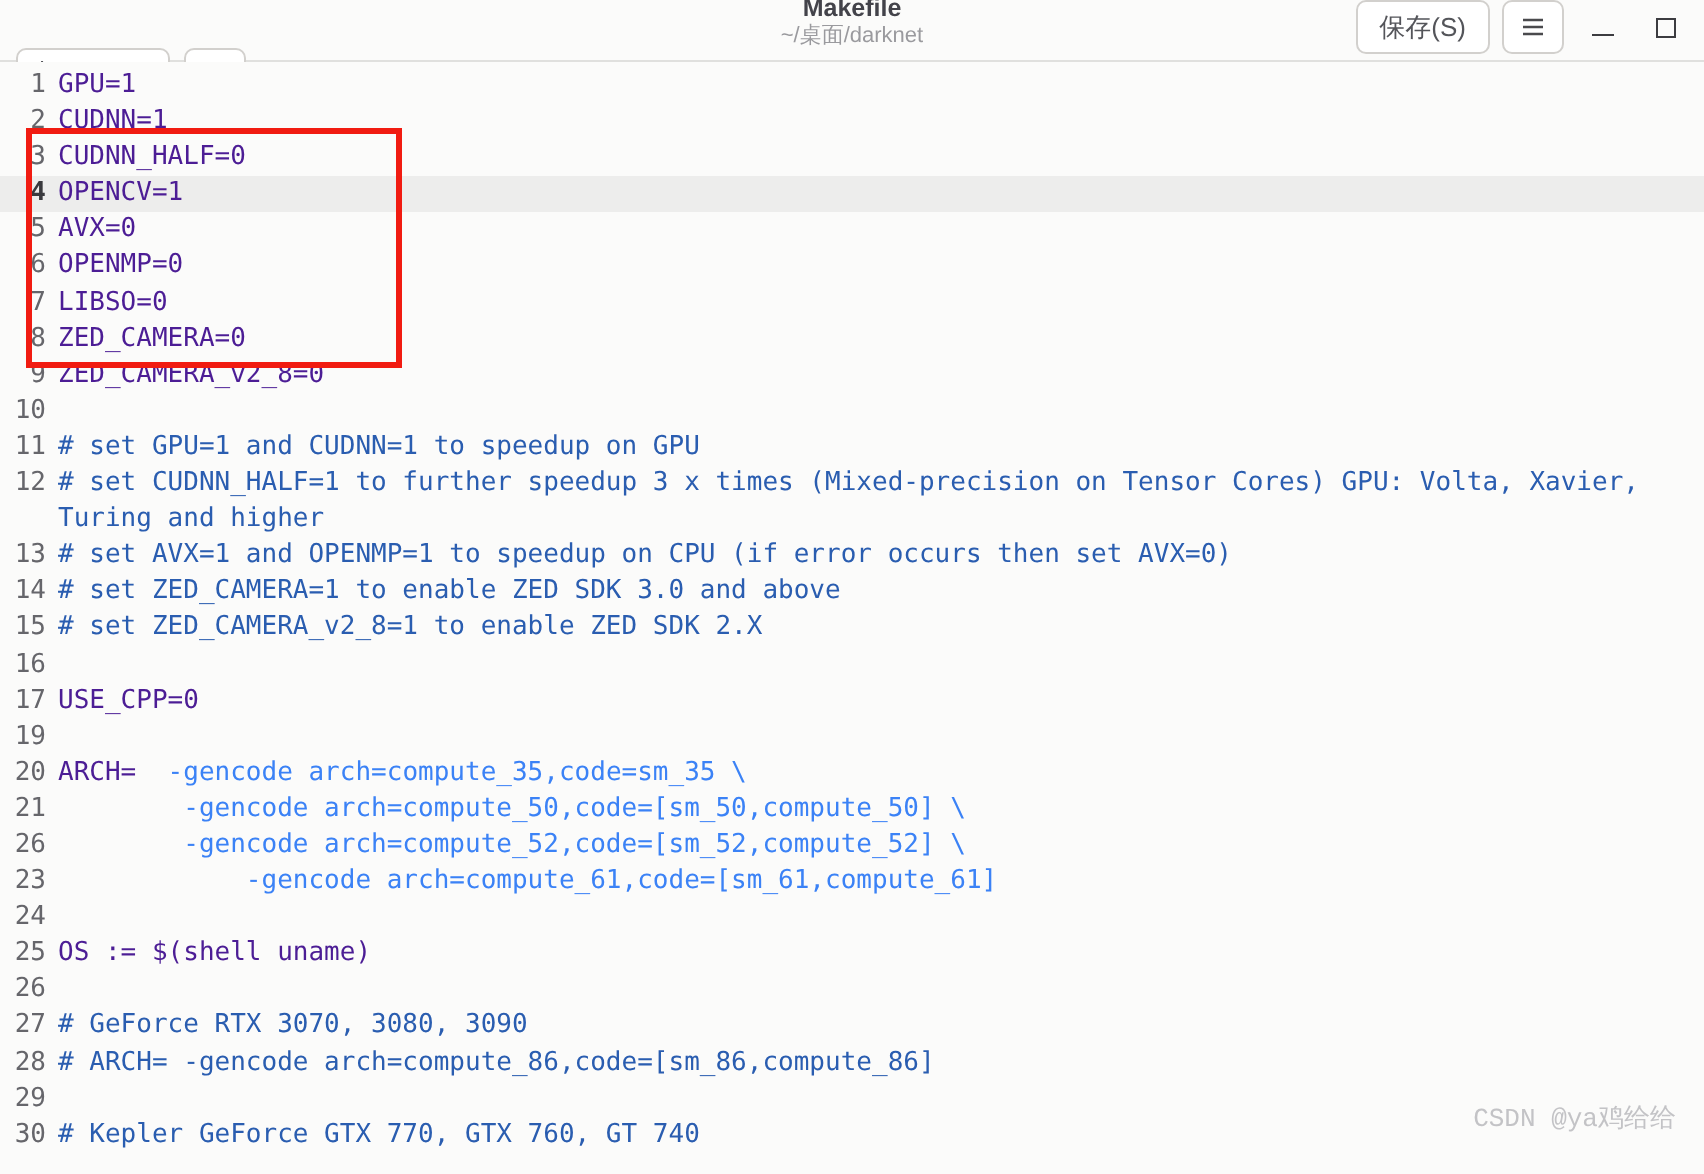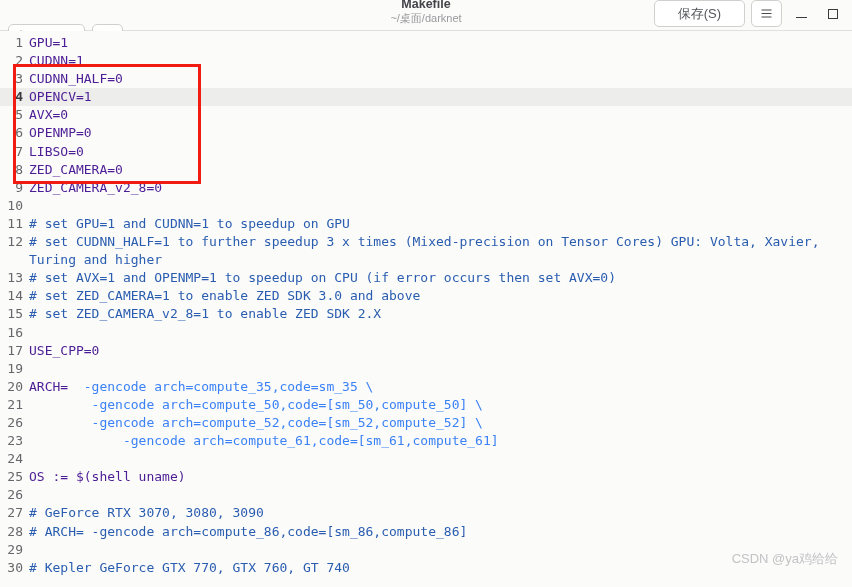--- a/index.html
+++ b/index.html
@@ -52,21 +52,21 @@
     display: flex;
     align-items: center;
     justify-content: center;
     padding: 0 9px;
     white-space: nowrap;
     cursor: default;
   }
 
   .btn-open { gap: 6px; padding-right: 7px; position: relative; top: -2px; }
   .btn-newtab { width: 31px; padding: 0; position: relative; top: -2px; }
-  .btn-save { padding: 0 23px; position: relative; top: -2px; }
+  .btn-save { padding: 0 11px; position: relative; top: -2px; }
   .btn-menu { width: 31px; padding: 0; position: relative; top: -2px; }
 
   .chev {
     width: 0; height: 0;
     border-left: 4px solid transparent;
     border-right: 4px solid transparent;
     border-top: 4px solid #7a7a7e;
     margin-top: 2px;
   }
 
@@ -157,21 +157,21 @@
     height: 120px;
     border: 3px solid #f11b11;
     pointer-events: none;
     z-index: 5;
   }
 
   .watermark {
     position: absolute;
     right: 14px;
     bottom: 19px;
-    font-family: Liberation Sans, sans-serif;
+    font-family: Liberation Mono, monospace;
     font-size: 13px;
     color: #c3c3c6;
     z-index: 6;
   }
 </style>
 </head>
 <body>
 
 <div id="app">
 

